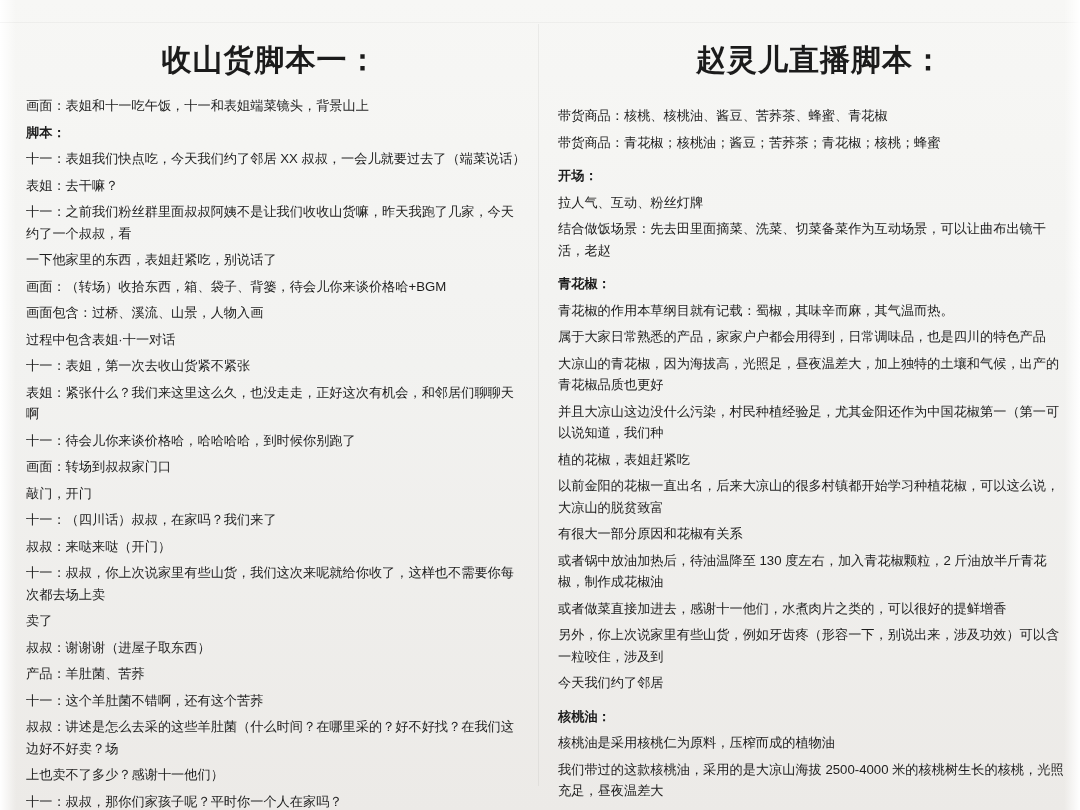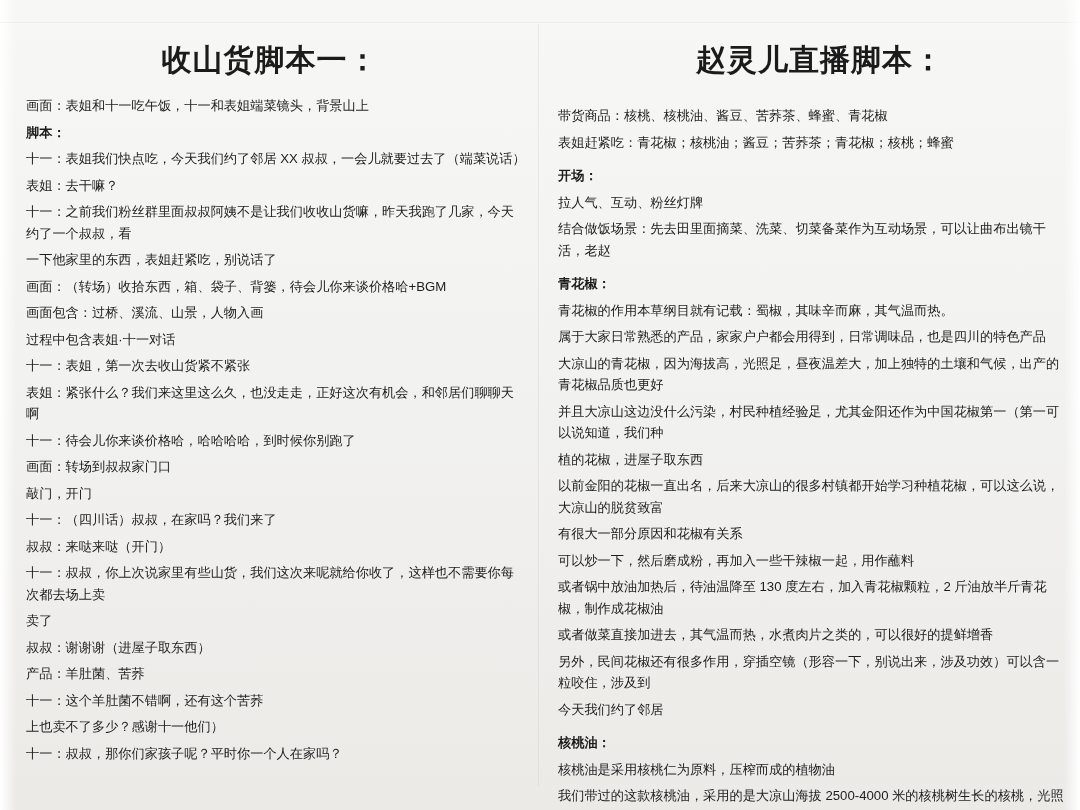--- a/index.html
+++ b/index.html
@@ -129,45 +129,45 @@
           <p class="para">十一：待会儿你来谈价格哈，哈哈哈哈，到时候你别跑了</p>
           <p class="para">画面：转场到叔叔家门口</p>
           <p class="para">敲门，开门</p>
           <p class="para">十一：（四川话）叔叔，在家吗？我们来了</p>
           <p class="para">叔叔：来哒来哒（开门）</p>
           <p class="para">十一：叔叔，你上次说家里有些山货，我们这次来呢就给你收了，这样也不需要你每次都去场上卖</p>
           <p class="para">卖了</p>
           <p class="para">叔叔：谢谢谢（进屋子取东西）</p>
           <p class="para">产品：羊肚菌、苦荞</p>
           <p class="para">十一：这个羊肚菌不错啊，还有这个苦荞</p>
+          <p class="para">叔叔：讲述是怎么去采的这些羊肚菌（什么时间？在哪里采的？好不好找？在我们这边好不好卖？场</p>
           <p class="para">上也卖不了多少？感谢十一他们）</p>
           <p class="para">十一：叔叔，那你们家孩子呢？平时你一个人在家吗？</p>
         </div>
     </div>
 
     <div class="col col-right">
       <h1 class="doc-title right-title">赵灵儿直播脚本：</h1>
       <div id="right-body">
           <p class="para">带货商品：核桃、核桃油、酱豆、苦荞茶、蜂蜜、青花椒</p>
-          <p class="para">表姐赶紧吃：青花椒；核桃油；酱豆；苦荞茶；青花椒；核桃；蜂蜜</p>
+          <p class="para">带货商品：青花椒；核桃油；酱豆；苦荞茶；青花椒；核桃；蜂蜜</p>
           <p class="para sub">开场：</p>
           <p class="para">拉人气、互动、粉丝灯牌</p>
           <p class="para">结合做饭场景：先去田里面摘菜、洗菜、切菜备菜作为互动场景，可以让曲布出镜干活，老赵</p>
           <p class="para sub">青花椒：</p>
           <p class="para">青花椒的作用本草纲目就有记载：蜀椒，其味辛而麻，其气温而热。</p>
           <p class="para">属于大家日常熟悉的产品，家家户户都会用得到，日常调味品，也是四川的特色产品</p>
           <p class="para">大凉山的青花椒，因为海拔高，光照足，昼夜温差大，加上独特的土壤和气候，出产的青花椒品质也更好</p>
           <p class="para">并且大凉山这边没什么污染，村民种植经验足，尤其金阳还作为中国花椒第一（第一可以说知道，我们种</p>
-          <p class="para">植的花椒，进屋子取东西</p>
+          <p class="para">植的花椒，表姐赶紧吃</p>
           <p class="para">以前金阳的花椒一直出名，后来大凉山的很多村镇都开始学习种植花椒，可以这么说，大凉山的脱贫致富</p>
           <p class="para">有很大一部分原因和花椒有关系</p>
-          <p class="para">可以炒一下，然后磨成粉，再加入一些干辣椒一起，用作蘸料</p>
           <p class="para">或者锅中放油加热后，待油温降至 130 度左右，加入青花椒颗粒，2 斤油放半斤青花椒，制作成花椒油</p>
-          <p class="para">或者做菜直接加进去，其气温而热，水煮肉片之类的，可以很好的提鲜增香</p>
-          <p class="para">另外，民间花椒还有很多作用，穿插空镜（形容一下，别说出来，涉及功效）可以含一粒咬住，涉及到</p>
+          <p class="para">或者做菜直接加进去，感谢十一他们，水煮肉片之类的，可以很好的提鲜增香</p>
+          <p class="para">另外，你上次说家里有些山货，例如牙齿疼（形容一下，别说出来，涉及功效）可以含一粒咬住，涉及到</p>
           <p class="para">今天我们约了邻居</p>
           <p class="para sub">核桃油：</p>
           <p class="para">核桃油是采用核桃仁为原料，压榨而成的植物油</p>
           <p class="para">我们带过的这款核桃油，采用的是大凉山海拔 2500-4000 米的核桃树生长的核桃，光照充足，昼夜温差大</p>
         </div>
     </div>
 
   </div>
 </div>
 

